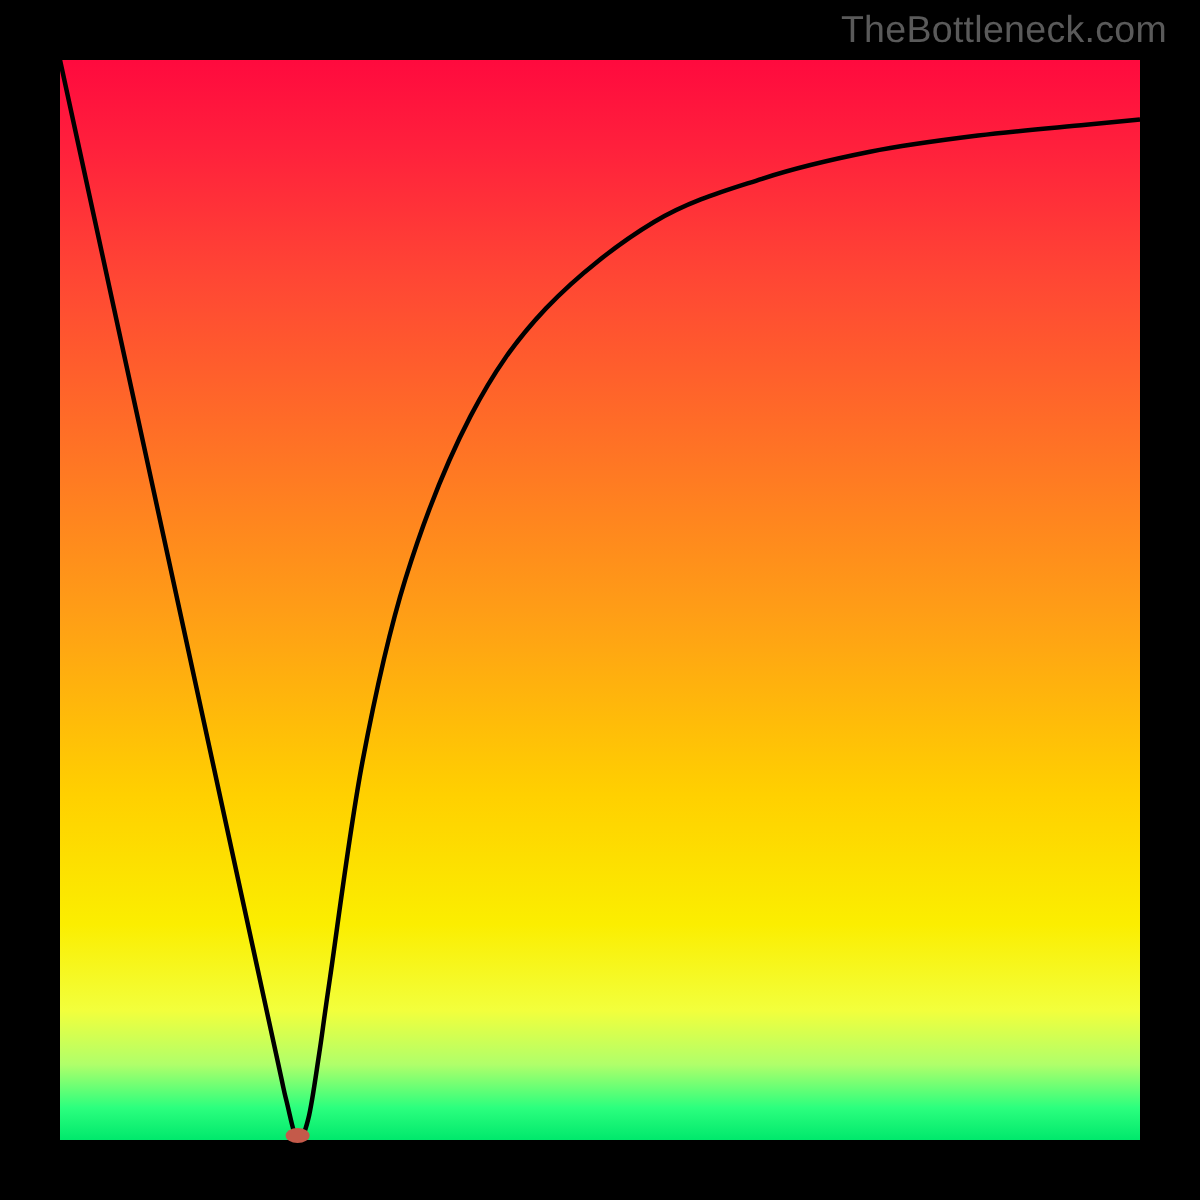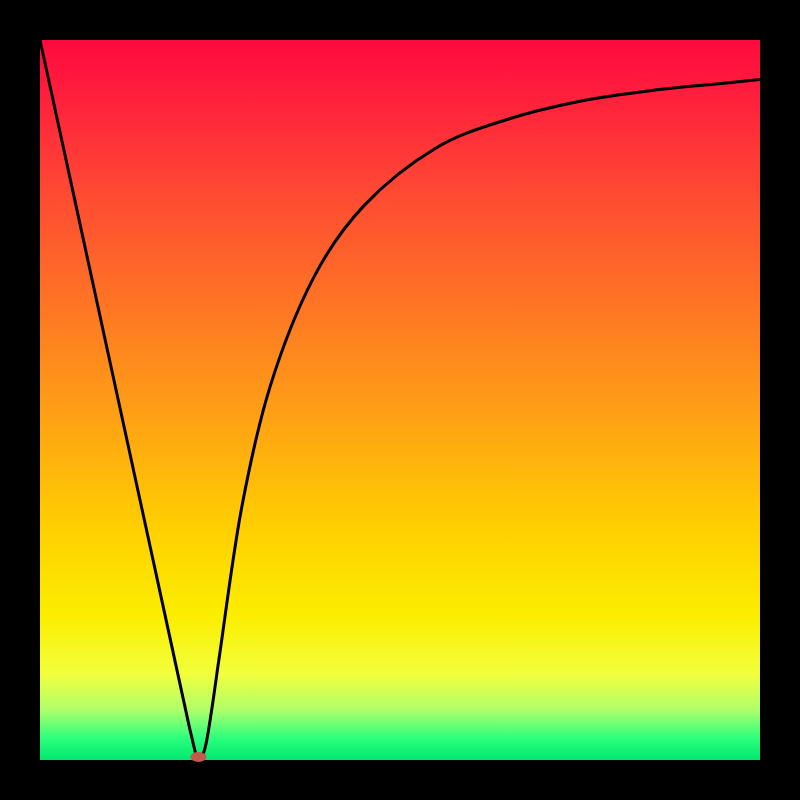--- a/index.html
+++ b/index.html
@@ -69,13 +69,14 @@
 <body>
 
 <div class="frame">
   <div class="gradient-area"></div>
 
   <svg class="overlay" viewBox="0 0 720 720" preserveAspectRatio="none">
     <path id="curve-path" class="curve" d="M 0 0 C 6 27.600000000000005, 24 110.40000000000003, 36 165.60000000000002 C 48 220.8, 60 276, 72 331.2 C 84 386.4, 96 441.6, 108 496.8 C 120 552, 136.8 629.4, 144 662.4 C 151.2 695.4, 148.79999999999998 685.1999999999999, 151.2 694.8 C 153.6 704.4, 156 718.2, 158.4 720 C 160.8 721.8, 163.2 715.2, 165.6 705.6 C 168 696, 170.39999999999998 678, 172.79999999999998 662.4 C 175.2 646.8, 175.2 644.4, 180 612 C 184.8 579.6, 193.20000000000002 512.4, 201.60000000000002 468 C 210.00000000000003 423.6, 218.4 384, 230.4 345.59999999999997 C 242.4 307.19999999999993, 258 267.59999999999997, 273.6 237.59999999999997 C 289.20000000000005 207.59999999999997, 303.6 187.20000000000002, 324 165.60000000000002 C 344.4 144.00000000000003, 372.00000000000006 122.39999999999999, 396.00000000000006 108 C 420.00000000000006 93.60000000000001, 444 87.00000000000006, 468 79.20000000000005 C 492 71.40000000000003, 516 65.99999999999994, 540 61.19999999999993 C 564 56.39999999999992, 588 53.399999999999956, 612 50.39999999999998 C 636 47.4, 666 45.000000000000036, 684 43.200000000000045 C 702 41.400000000000055, 714 40.200000000000024, 720 39.60000000000002"></path>
     <ellipse id="min-marker" class="marker" rx="8" ry="5" cx="158.4" cy="717"></ellipse>
   </svg>
 
+  <div class="attribution">TheBottleneck.com</div>
 </div>
 
 </body></html>

